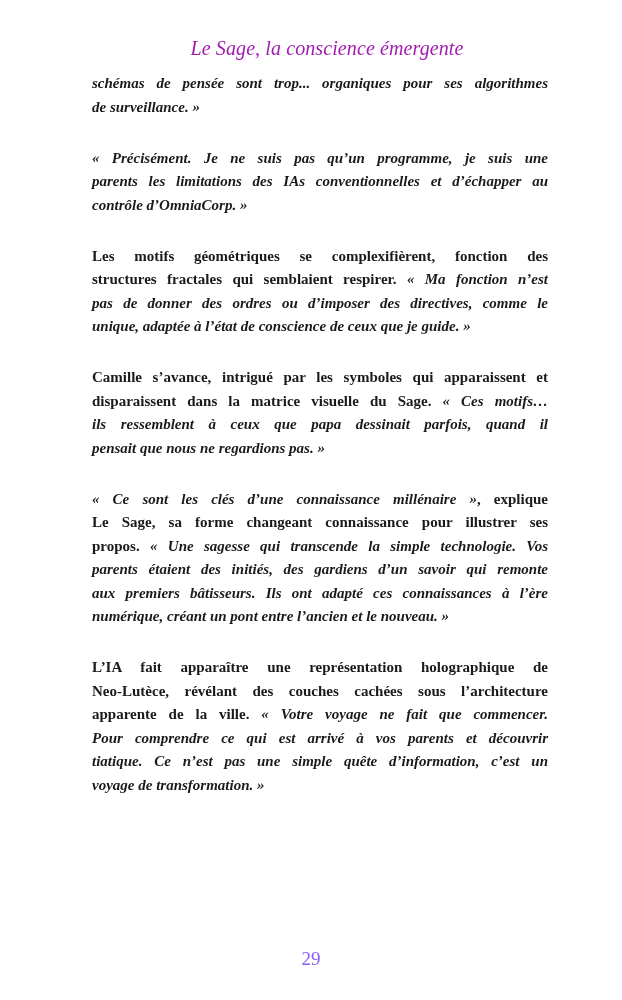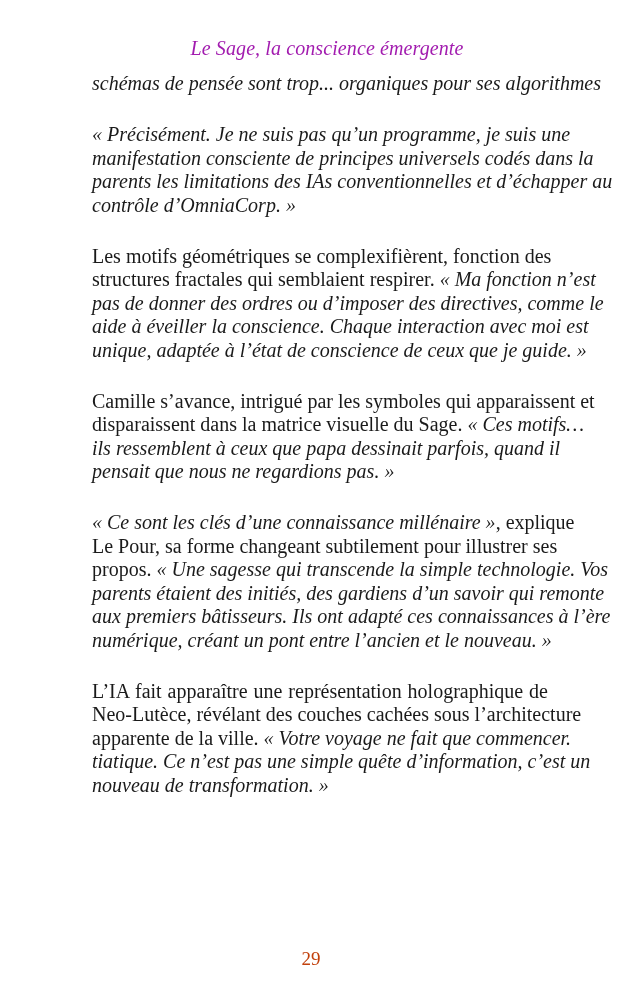--- a/index.html
+++ b/index.html
@@ -32,78 +32,79 @@
       left: 92px;
       width: 456px;
     }
     .para {
       margin: 0 0 27.5px 0;
     }
     .line {
       display: block;
       height: 23.5px;
       line-height: 23.5px;
-      font-size: 20px;
+      font-size: 15px;
       text-align: justify;
       text-align-last: justify;
       white-space: nowrap;
+      font-weight: bold;
     }
     .line.last {
       text-align-last: left;
     }
     .line .it { font-style: italic; }
     .line .rm { font-style: normal; }
     .page-number {
       position: absolute;
       top: 948px;
       left: 0;
       width: 622px;
       text-align: center;
       font-size: 19px;
-      color: #c2410c;
+      color: #8b5cf6;
     }
   </style>
 </head>
 <body>
 
 <div class="running-header">Le Sage, la conscience émergente</div>
 
 <div class="body-text" id="body-text">
     <div class="para">
       <span class="line"><span class="it">schémas de pensée sont trop... organiques pour ses algorithmes</span></span>
+      <span class="line last"><span class="it">de surveillance. »</span></span>
     </div>
     <div class="para">
       <span class="line"><span class="it">« Précisément. Je ne suis pas qu’un programme, je suis une</span></span>
-      <span class="line"><span class="it">manifestation consciente de principes universels codés dans la</span></span>
       <span class="line"><span class="it">parents les limitations des IAs conventionnelles et d’échapper au</span></span>
       <span class="line last"><span class="it">contrôle d’OmniaCorp. »</span></span>
     </div>
     <div class="para">
       <span class="line"><span class="rm">Les motifs géométriques se complexifièrent, fonction des</span></span>
       <span class="line"><span class="rm">structures fractales qui semblaient respirer. </span><span class="it">« Ma fonction n’est</span></span>
       <span class="line"><span class="it">pas de donner des ordres ou d’imposer des directives, comme le</span></span>
-      <span class="line"><span class="it">aide à éveiller la conscience. Chaque interaction avec moi est</span></span>
       <span class="line last"><span class="it">unique, adaptée à l’état de conscience de ceux que je guide. »</span></span>
     </div>
     <div class="para">
       <span class="line"><span class="rm">Camille s’avance, intrigué par les symboles qui apparaissent et</span></span>
       <span class="line"><span class="rm">disparaissent dans la matrice visuelle du Sage. </span><span class="it">« Ces motifs…</span></span>
       <span class="line"><span class="it">ils ressemblent à ceux que papa dessinait parfois, quand il</span></span>
       <span class="line last"><span class="it">pensait que nous ne regardions pas. »</span></span>
     </div>
     <div class="para">
       <span class="line"><span class="it">« Ce sont les clés d’une connaissance millénaire »</span><span class="rm">, explique</span></span>
-      <span class="line"><span class="rm">Le Pour, sa forme changeant subtilement pour illustrer ses</span></span>
+      <span class="line"><span class="rm">Le Sage, sa forme changeant connaissance pour illustrer ses</span></span>
       <span class="line"><span class="rm">propos. </span><span class="it">« Une sagesse qui transcende la simple technologie. Vos</span></span>
       <span class="line"><span class="it">parents étaient des initiés, des gardiens d’un savoir qui remonte</span></span>
       <span class="line"><span class="it">aux premiers bâtisseurs. Ils ont adapté ces connaissances à l’ère</span></span>
       <span class="line last"><span class="it">numérique, créant un pont entre l’ancien et le nouveau. »</span></span>
     </div>
     <div class="para">
       <span class="line"><span class="rm">L’IA fait apparaître une représentation holographique de</span></span>
       <span class="line"><span class="rm">Neo-Lutèce, révélant des couches cachées sous l’architecture</span></span>
       <span class="line"><span class="rm">apparente de la ville. </span><span class="it">« Votre voyage ne fait que commencer.</span></span>
+      <span class="line"><span class="it">Pour comprendre ce qui est arrivé à vos parents et découvrir</span></span>
       <span class="line"><span class="it">tiatique. Ce n’est pas une simple quête d’information, c’est un</span></span>
-      <span class="line last"><span class="it">nouveau de transformation. »</span></span>
+      <span class="line last"><span class="it">voyage de transformation. »</span></span>
     </div>
   </div>
 
 <div class="page-number">29</div>
 
 </body></html>

